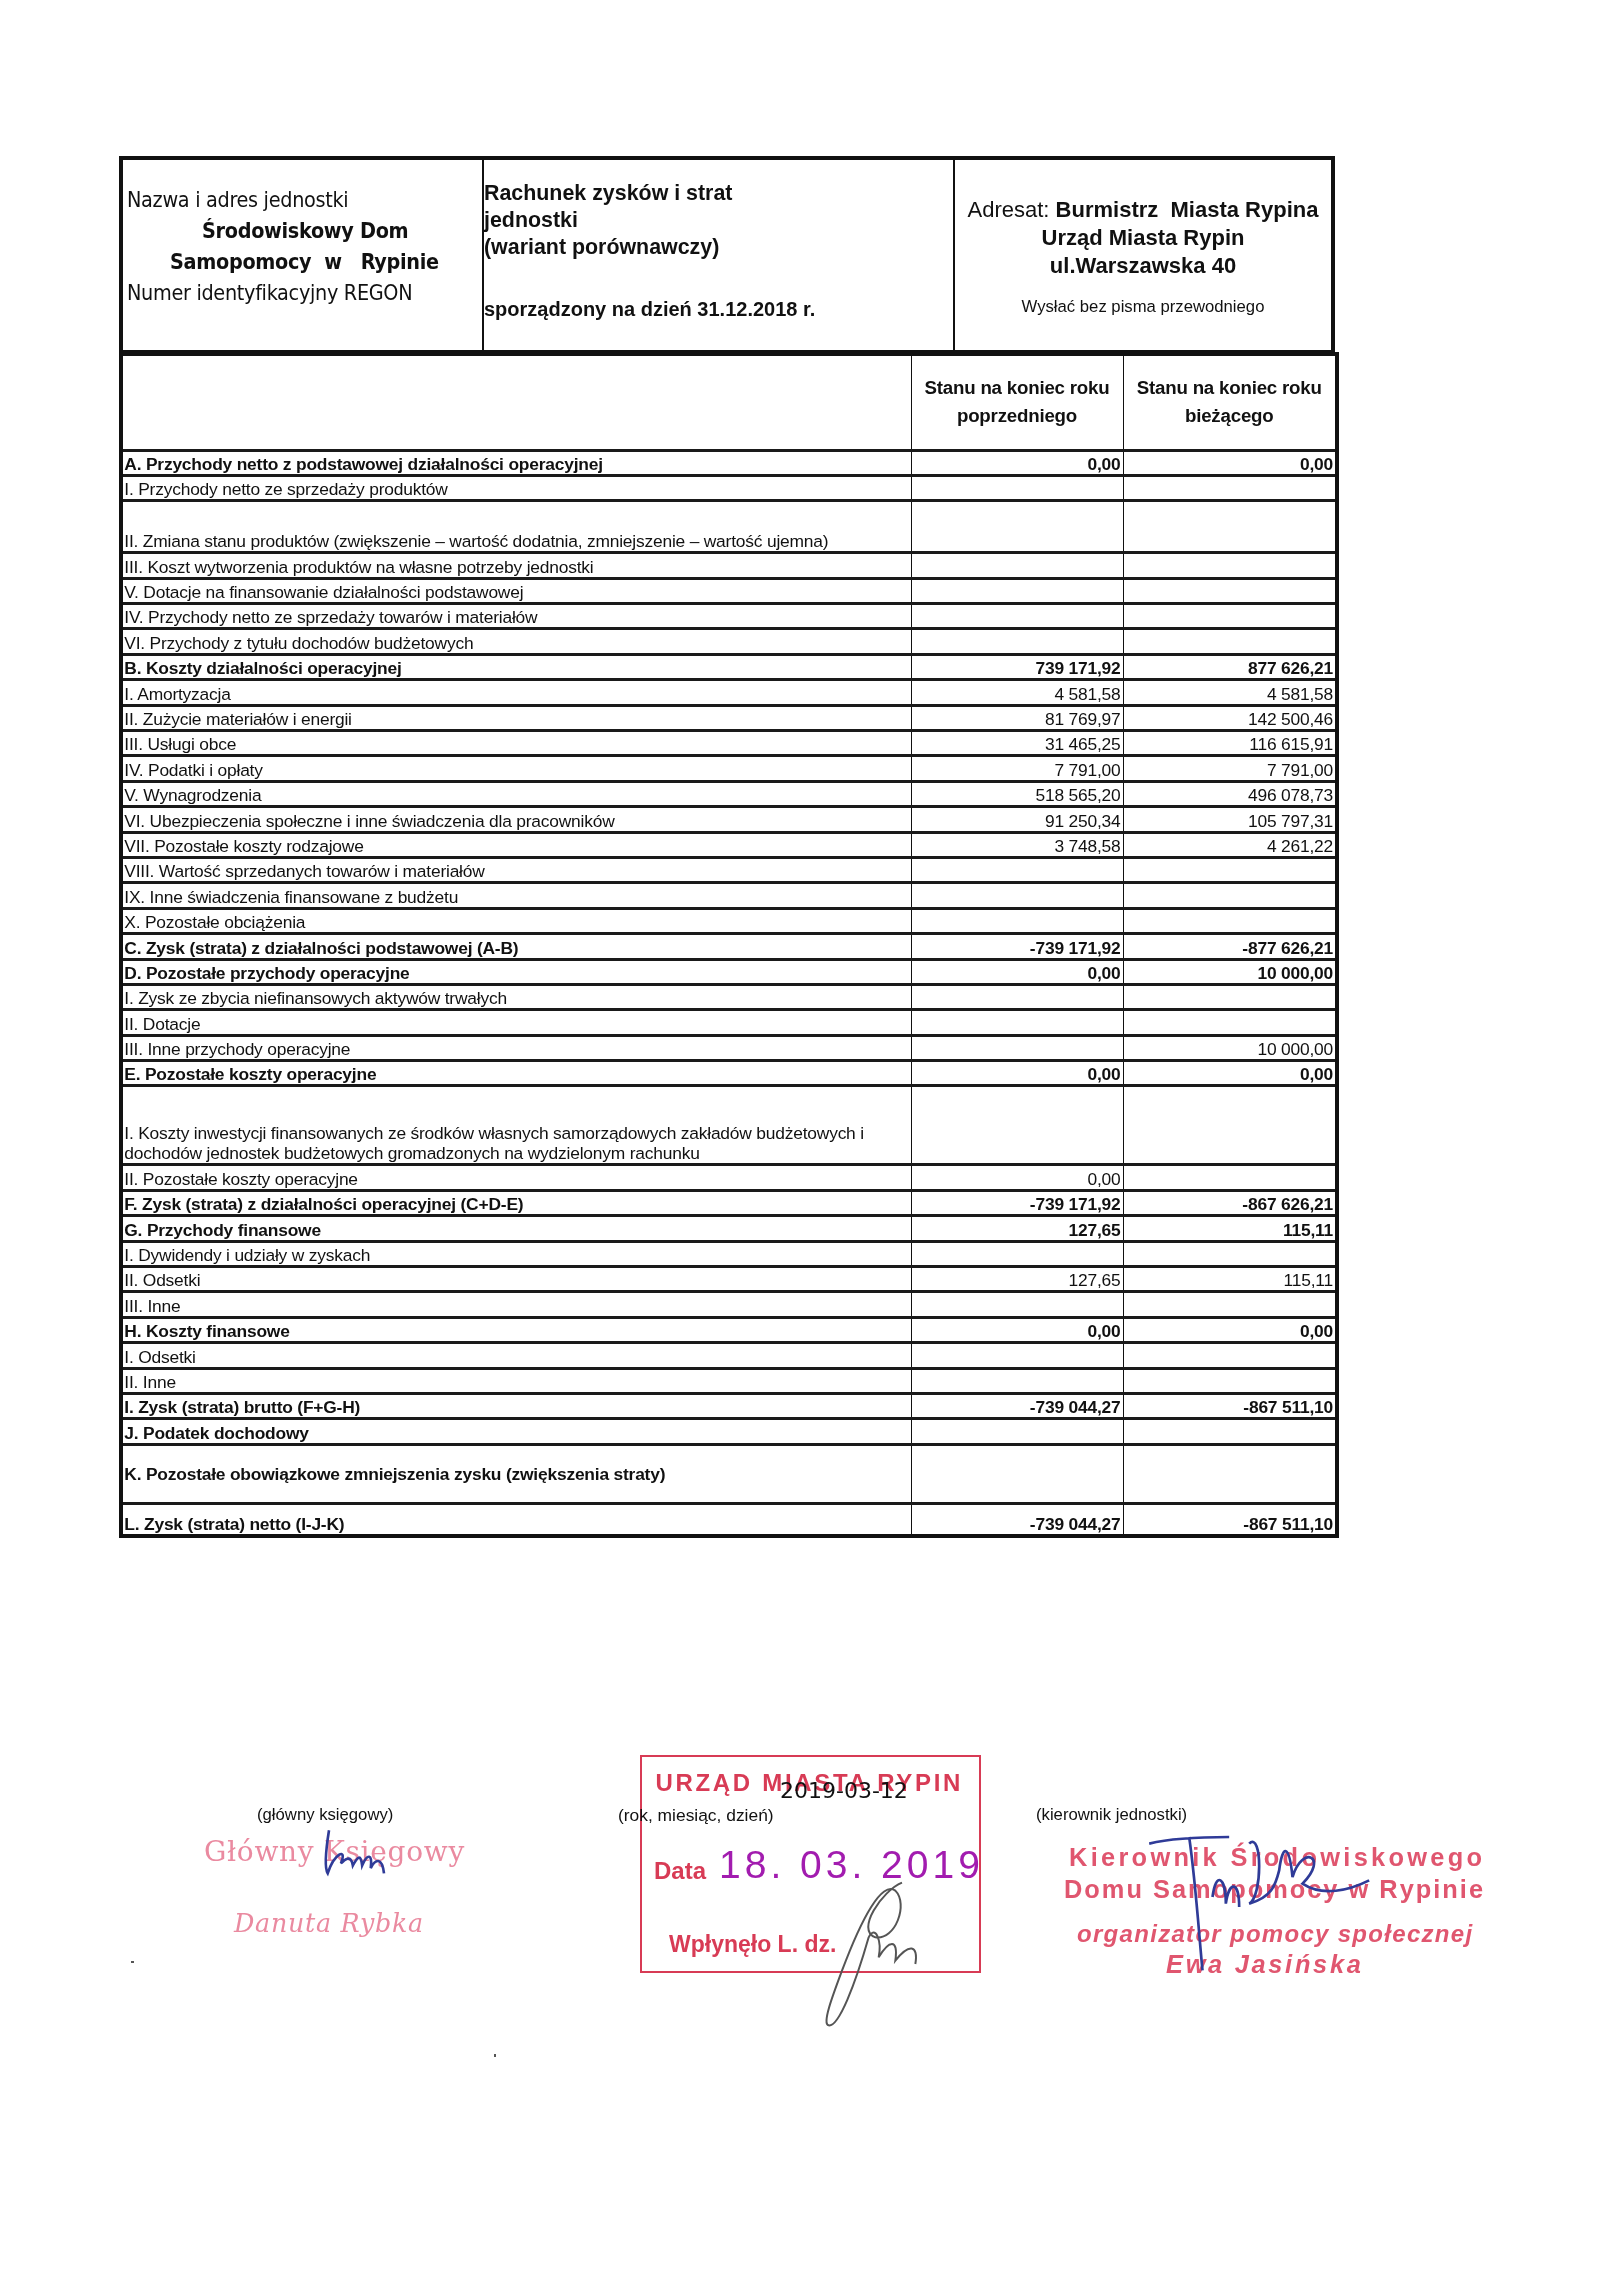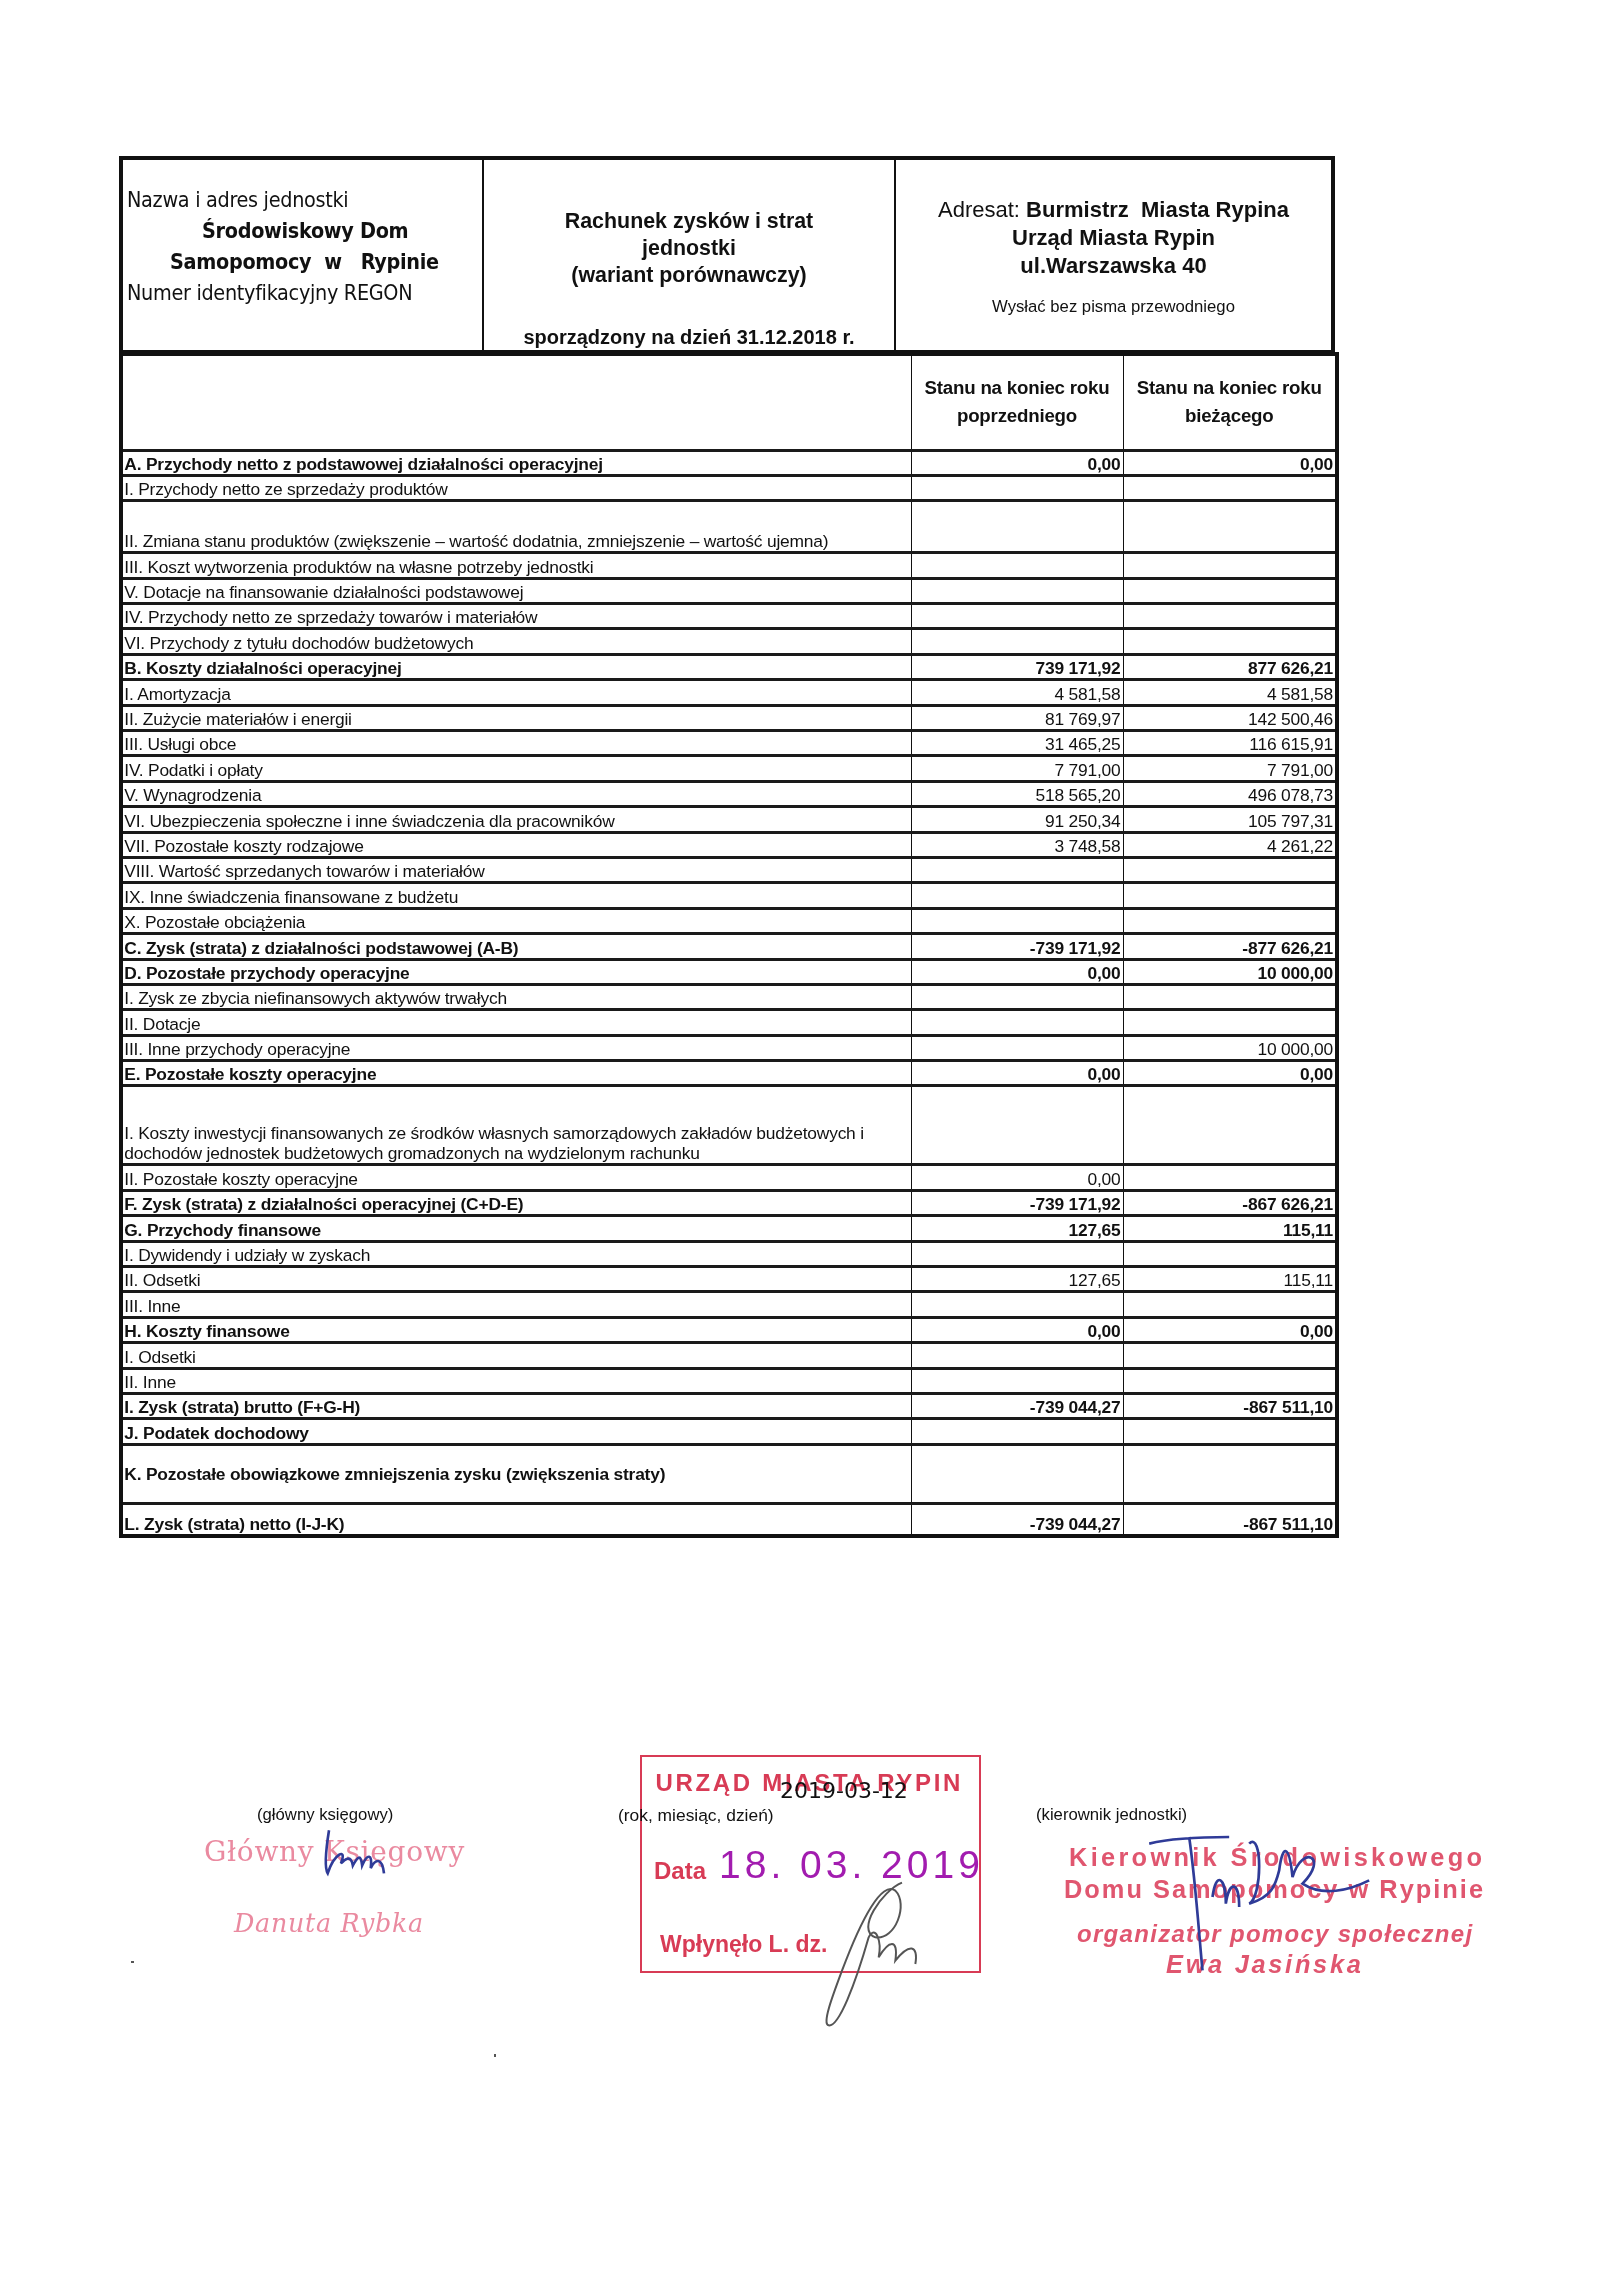--- a/index.html
+++ b/index.html
@@ -6,21 +6,21 @@
   body {
     width: 1609px; height: 2295px; background: #ffffff; position: relative; overflow: hidden;
     font-family: "Liberation Sans", sans-serif; color: #111;
   }
   .hdr {
     position: absolute; left: 119px; top: 156px; width: 1216px; height: 198px;
     border: 4px solid #111; border-bottom: 4px solid #111; box-sizing: border-box;
     display: flex;
   }
   .hdr .c1 { width: 361px; border-right: 2px solid #111; box-sizing: border-box; padding: 24px 0 0 4px; font-family: "DejaVu Sans", sans-serif; }
-  .hdr .c2 { width: 412px; border-right: 2px solid #111; box-sizing: border-box; text-align: center; padding-top: 48px; }
+  .hdr .c2 { width: 471px; border-right: 2px solid #111; box-sizing: border-box; padding-top: 20px; }
   .hdr .c3 { flex: 1; text-align: center; padding-top: 36px; }
   .c1 .l { font-size: 21.4px; line-height: 31px; font-stretch: condensed; letter-spacing: -0.3px; }
   .c1 .b { font-weight: bold; }
   .c1 .ind1 { padding-left: 75px; }
   .c1 .ind2 { padding-left: 43px; }
   .c2 .t { font-size: 21.4px; font-weight: bold; line-height: 27px; }
   .c2 .d { font-size: 20px; font-weight: bold; margin-top: 37px; }
   .c3 .a { font-size: 22px; line-height: 28px; }
   .c3 .a b { font-weight: bold; }
   .c3 .ab { font-size: 22px; font-weight: bold; line-height: 28px; }
@@ -298,21 +298,21 @@
 <div class="sig stamp-pink" style="left:204px; top:1804px; font-size:28px; letter-spacing:0.7px;">Główny Księgowy</div>
 <svg style="position:absolute; left:321px; top:1827px;" width="73" height="53" viewBox="0 0 110 80">
   <path d="M12 5 C 8 30, 4 60, 10 70 C 20 40, 40 30, 30 55 C 35 50, 45 40, 48 58 C 55 45, 60 40, 62 58 C 70 40, 78 40, 75 62 C 82 48, 92 45, 95 70" fill="none" stroke="#2f3b98" stroke-width="4"></path>
 </svg>
 <div class="sig stamp-pink" style="left:234px; top:1877px; font-size:25.4px; font-style:italic; letter-spacing:0.7px;">Danuta Rybka</div>
 
 <div class="box-stamp">
   <div style="position:absolute; left:13.4px; top:12px; font-size:24px; font-weight:bold; color:#d83b55; letter-spacing:2.7px;">URZĄD MIASTA RYPIN</div>
   <div style="position:absolute; left:12px; top:100px; font-size:24px; font-weight:bold; color:#d83b55;">Data</div>
   <div style="position:absolute; left:77px; top:86px; font-size:39px; color:#a21caf; letter-spacing:4px; white-space:pre;">18. 03. 2019</div>
-  <div style="position:absolute; left:18px; top:174px; font-size:23px; font-weight:bold; color:#d83b55;">Wpłynęło L. dz.</div>
+  <div style="position:absolute; left:27px; top:174px; font-size:23px; font-weight:bold; color:#d83b55;">Wpłynęło L. dz.</div>
 </div>
 <div class="sig" style="left:780px; top:1747px; font-size:22px; font-family:'DejaVu Sans', sans-serif;">2019-03-12</div>
 <div class="sig" style="left:618px; top:1774px; font-size:17.4px;">(rok, miesiąc, dzień)</div>
 <svg style="position:absolute; left:802px; top:1877px;" width="160" height="154" viewBox="0 0 240 230">
   <path d="M150 8 C 120 20, 80 80, 110 90 C 140 95, 160 40, 140 20 C 120 5, 90 60, 60 140 C 45 180, 30 220, 40 222 C 55 225, 80 160, 100 90 C 110 70, 120 95, 115 120 C 130 95, 145 90, 140 125 C 160 100, 175 100, 170 130" fill="none" stroke="#555" stroke-width="3"></path>
 </svg>
 
 <div class="sig" style="left:1036px; top:1774px;">(kierownik jednostki)</div>
 <div class="sig stamp-red" style="left:1069px; top:1812px; font-size:25.4px; letter-spacing:3.3px; font-weight:bold;">Kierownik Środowiskowego</div>
 <div class="sig stamp-red" style="left:1064px; top:1844px; font-size:25.4px; letter-spacing:2px; font-weight:bold;">Domu Samopomocy w Rypinie</div>

